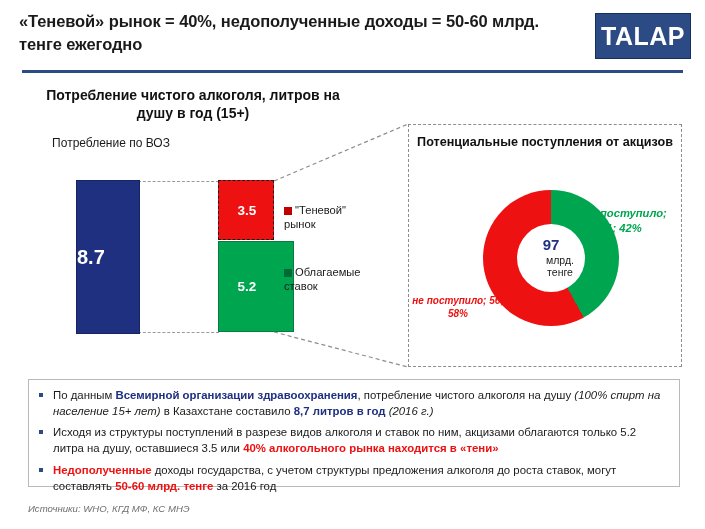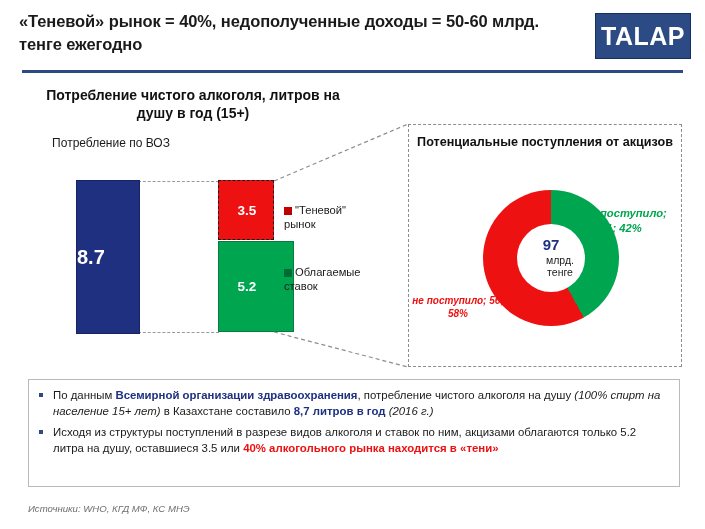--- a/index.html
+++ b/index.html
@@ -344,15 +344,21 @@
         <i class="bullet-square"></i>
       </span>
     <span class="bullet-text"><span>По данным </span><span class="b">Всемирной организации здравоохранения</span><span>, потребление чистого алкоголя на душу </span><span class="it">(100% спирт на население 15+ лет)</span><span> в Казахстане составило </span><span class="b">8,7 литров в год</span><span> </span><span class="it">(2016 г.)</span></span>
   </div>
   <div class="bullet-row">
     <span class="bullet-mark">
         <i class="bullet-square"></i>
       </span>
     <span class="bullet-text"><span>Исходя из структуры поступлений в разрезе видов алкоголя и ставок по ним, акцизами облагаются только 5.2 литра на душу, оставшиеся 3.5 или </span><span class="red">40% алкогольного рынка находится в «тени»</span></span>
   </div>
+  <div class="bullet-row">
+    <span class="bullet-mark">
+        <i class="bullet-square"></i>
+      </span>
+    <span class="bullet-text"><span class="red">Недополученные</span><span> доходы государства, с учетом структуры предложения алкоголя до роста ставок, могут составлять </span><span class="red">50-60 млрд. тенге</span><span> за 2016 год</span></span>
+  </div>
 </div>
 
 <div id="footer">Источники: WHO, КГД МФ, КС МНЭ</div>
 
 </body></html>

